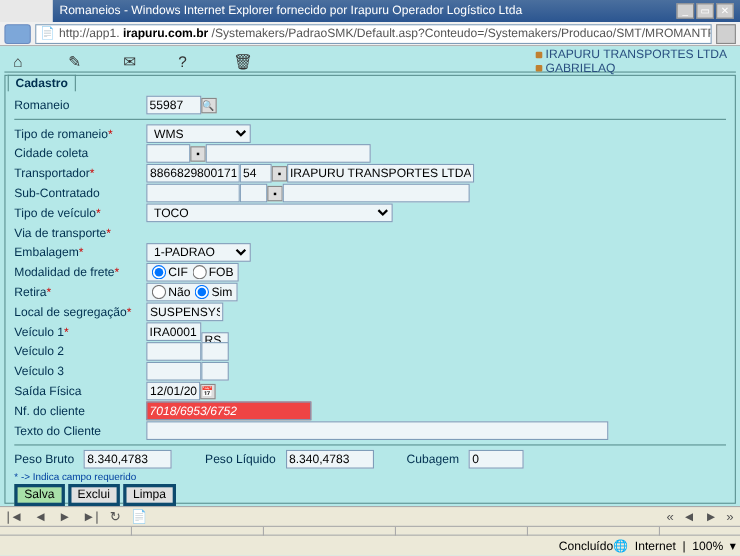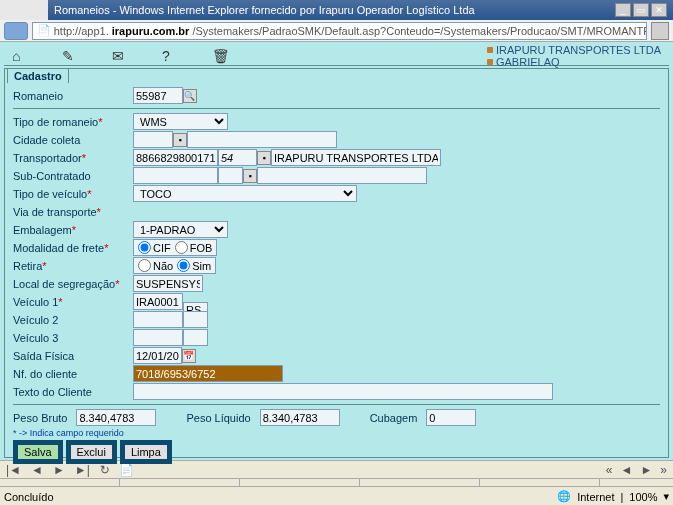--- a/index.html
+++ b/index.html
@@ -18,35 +18,35 @@
 .toolbar .right { margin-left:auto; font-size:9px; color:#2a5080; }
 .toolbar .right div { display:flex; align-items:center; gap:3px; }
 .toolbar .bullet { width:6px; height:6px; background:#c08030; border-radius:1px; }
 .card { background:#b5e8e8; border:1px solid #5a9090; margin-top:2px; height:390px; position:relative; }
 .tab { position:absolute; top:-1px; left:2px; background:#b5e8e8; border:1px solid #5a9090; border-bottom:none; padding:1px 6px; font-weight:bold; color:#003050; }
 .form { padding:18px 8px 4px 8px; }
 .row { display:flex; align-items:center; height:17px; margin-bottom:1px; }
 .row label { width:120px; color:#003050; }
 .req::after { content:"*"; color:#c00; }
 .row input, .row select { border:1px solid #7f9db9; background:#eef5f8; padding:1px 2px; height:17px; font-size:11px; }
-.row input.sel { background:#a16207; color:#fff; }
+.row input.sel { background:#ef4444; color:#fff;font-style:italic; }
 .row .radiogrp { display:flex; gap:4px; background:#eef5f8; border:1px solid #7f9db9; padding:1px 4px; align-items:center; }
 .row .radiogrp span { display:flex; align-items:center; gap:2px; }
 .row .radiogrp input[type=radio] { height:auto; border:none; background:none; }
 .hr { border-top:1px solid #5a9090; margin:4px 0; }
 .footer-note { color:#0040a0; font-size:9px; margin:2px 0; }
 .btns-row { display:flex; gap:3px; margin-top:2px; }
-.btns-row button { border:5px solid #0c4a6e; background:#e0e0e0; padding:1px 6px; cursor:pointer; }
+.btns-row button { border:3px solid #0c4a6e; background:#e0e0e0; padding:1px 6px; cursor:pointer; }
 .btns-row button.save { background:#a8e0a8; }
 .totals { display:flex; gap:30px; margin-top:3px; }
 .totals .t { display:flex; align-items:center; gap:9px; }
 .totals .t span { color:#003050; }
 .totals .t input { border:1px solid #7f9db9; background:#eef5f8; padding:1px 2px; height:17px; width:80px; }
 .smallicon { width:14px; height:14px; background:#ddd; border:1px solid #888; display:inline-block; vertical-align:middle; font-size:9px; text-align:center; line-height:12px; }
-.statusbar { background:#ece9d8; border-top:1px solid #aaa; height:20px; display:flex; align-items:center; padding:0 4px; justify-content:space-between; font-size:10px; }
+.statusbar { background:#ece9d8; border-top:1px solid #aaa; height:20px; display:flex; align-items:center; padding:0 4px; justify-content:flex-end; font-size:10px; }
 .statusbar .r { display:flex; align-items:center; gap:6px; }
 .navstrip { background:#ece9d8; border-top:1px solid #aaa; height:18px; display:flex; align-items:center; padding:0 6px; gap:10px; }
 .navstrip span { color:#555; font-size:12px; }
 .tabstrip { background:#ece9d8; height:8px; border-top:1px solid #aaa; display:flex; }
 .tabstrip div { border-right:1px solid #aaa; width:120px; height:8px; }
 </style>
 </head>
 <body>
 
 <div class="titlebar">
@@ -106,21 +106,21 @@
       <div class="row">
           <label>Cidade coleta</label>
         <input style="width: 40px;">
           <span class="smallicon">▪</span>
         <input style="width: 150px;">
         </div>
 
       <div class="row">
           <label class="req">Transportador</label>
         <input style="width: 85px;" value="88668298001710">
-        <input style="width: 39px; font-style: italic;" value="54">
+        <input style="width: 29px;" value="54">
         <span class="smallicon">▪</span>
         <input style="width: 170px;" value="IRAPURU TRANSPORTES LTDA">
         </div>
 
       <div class="row">
           <label>Sub-Contratado</label>
         <input style="width: 85px;">
         <input style="width: 25px;">
         <span class="smallicon">▪</span>
         <input style="width: 170px;">

